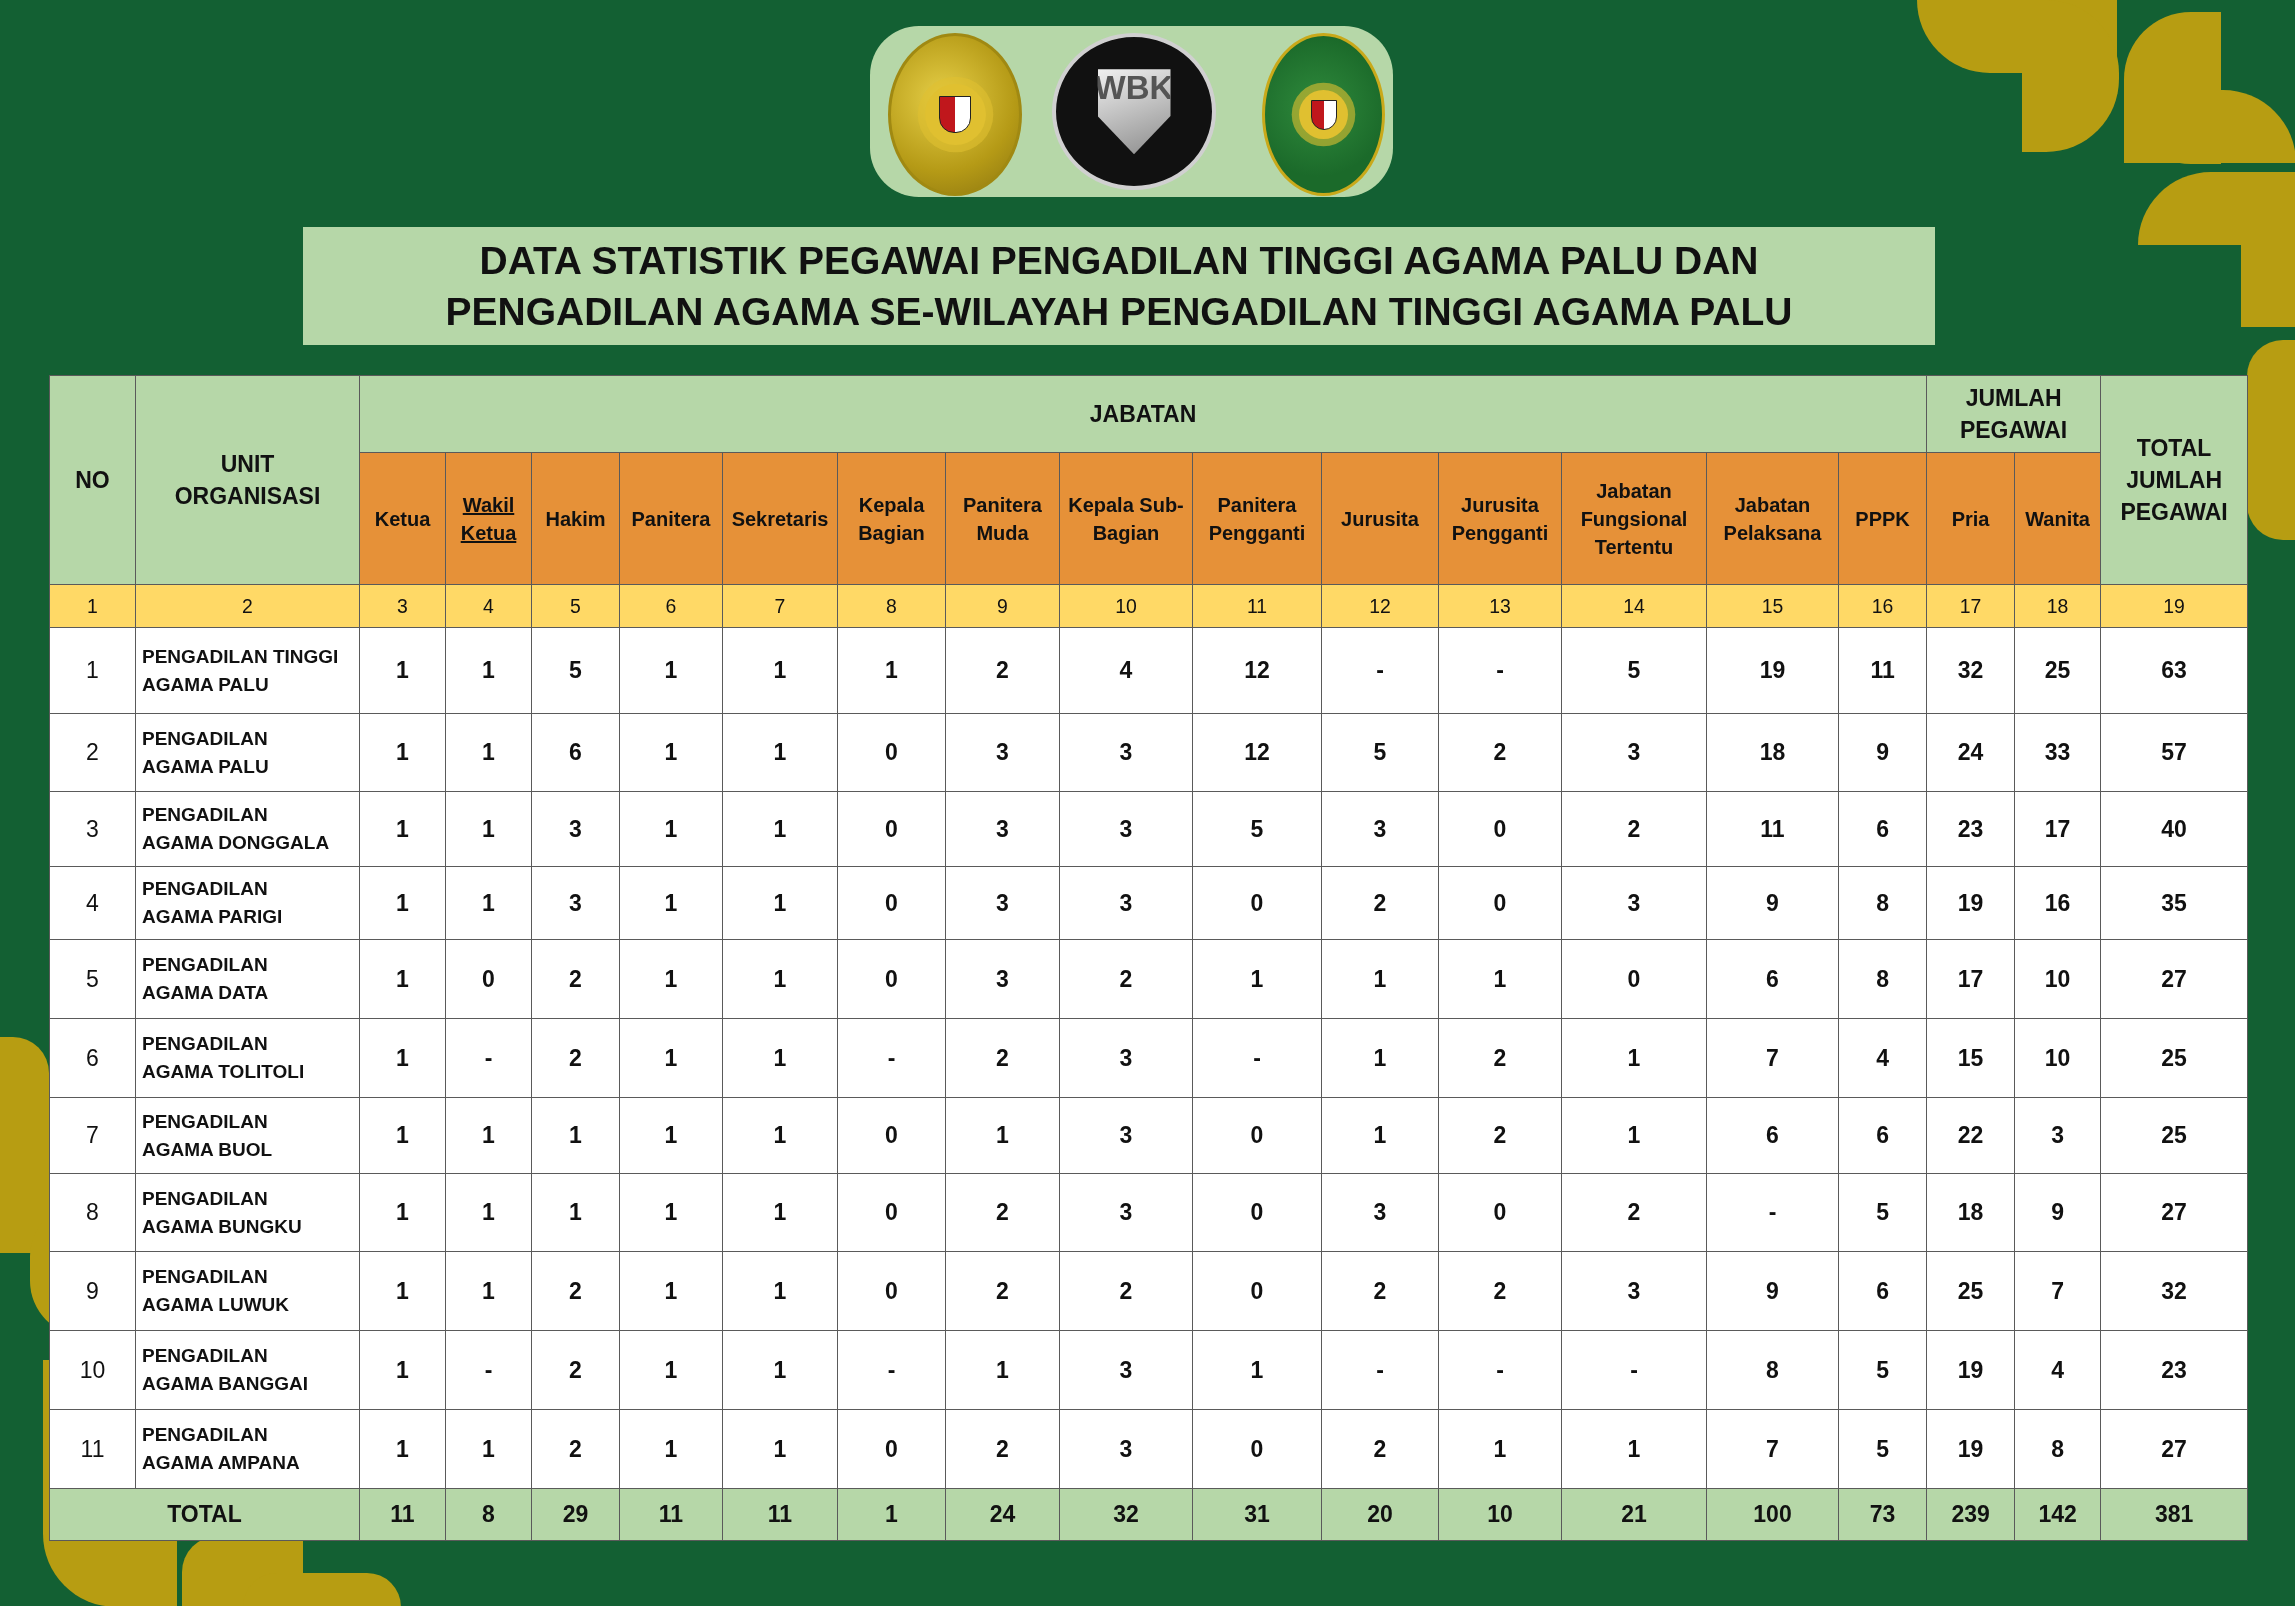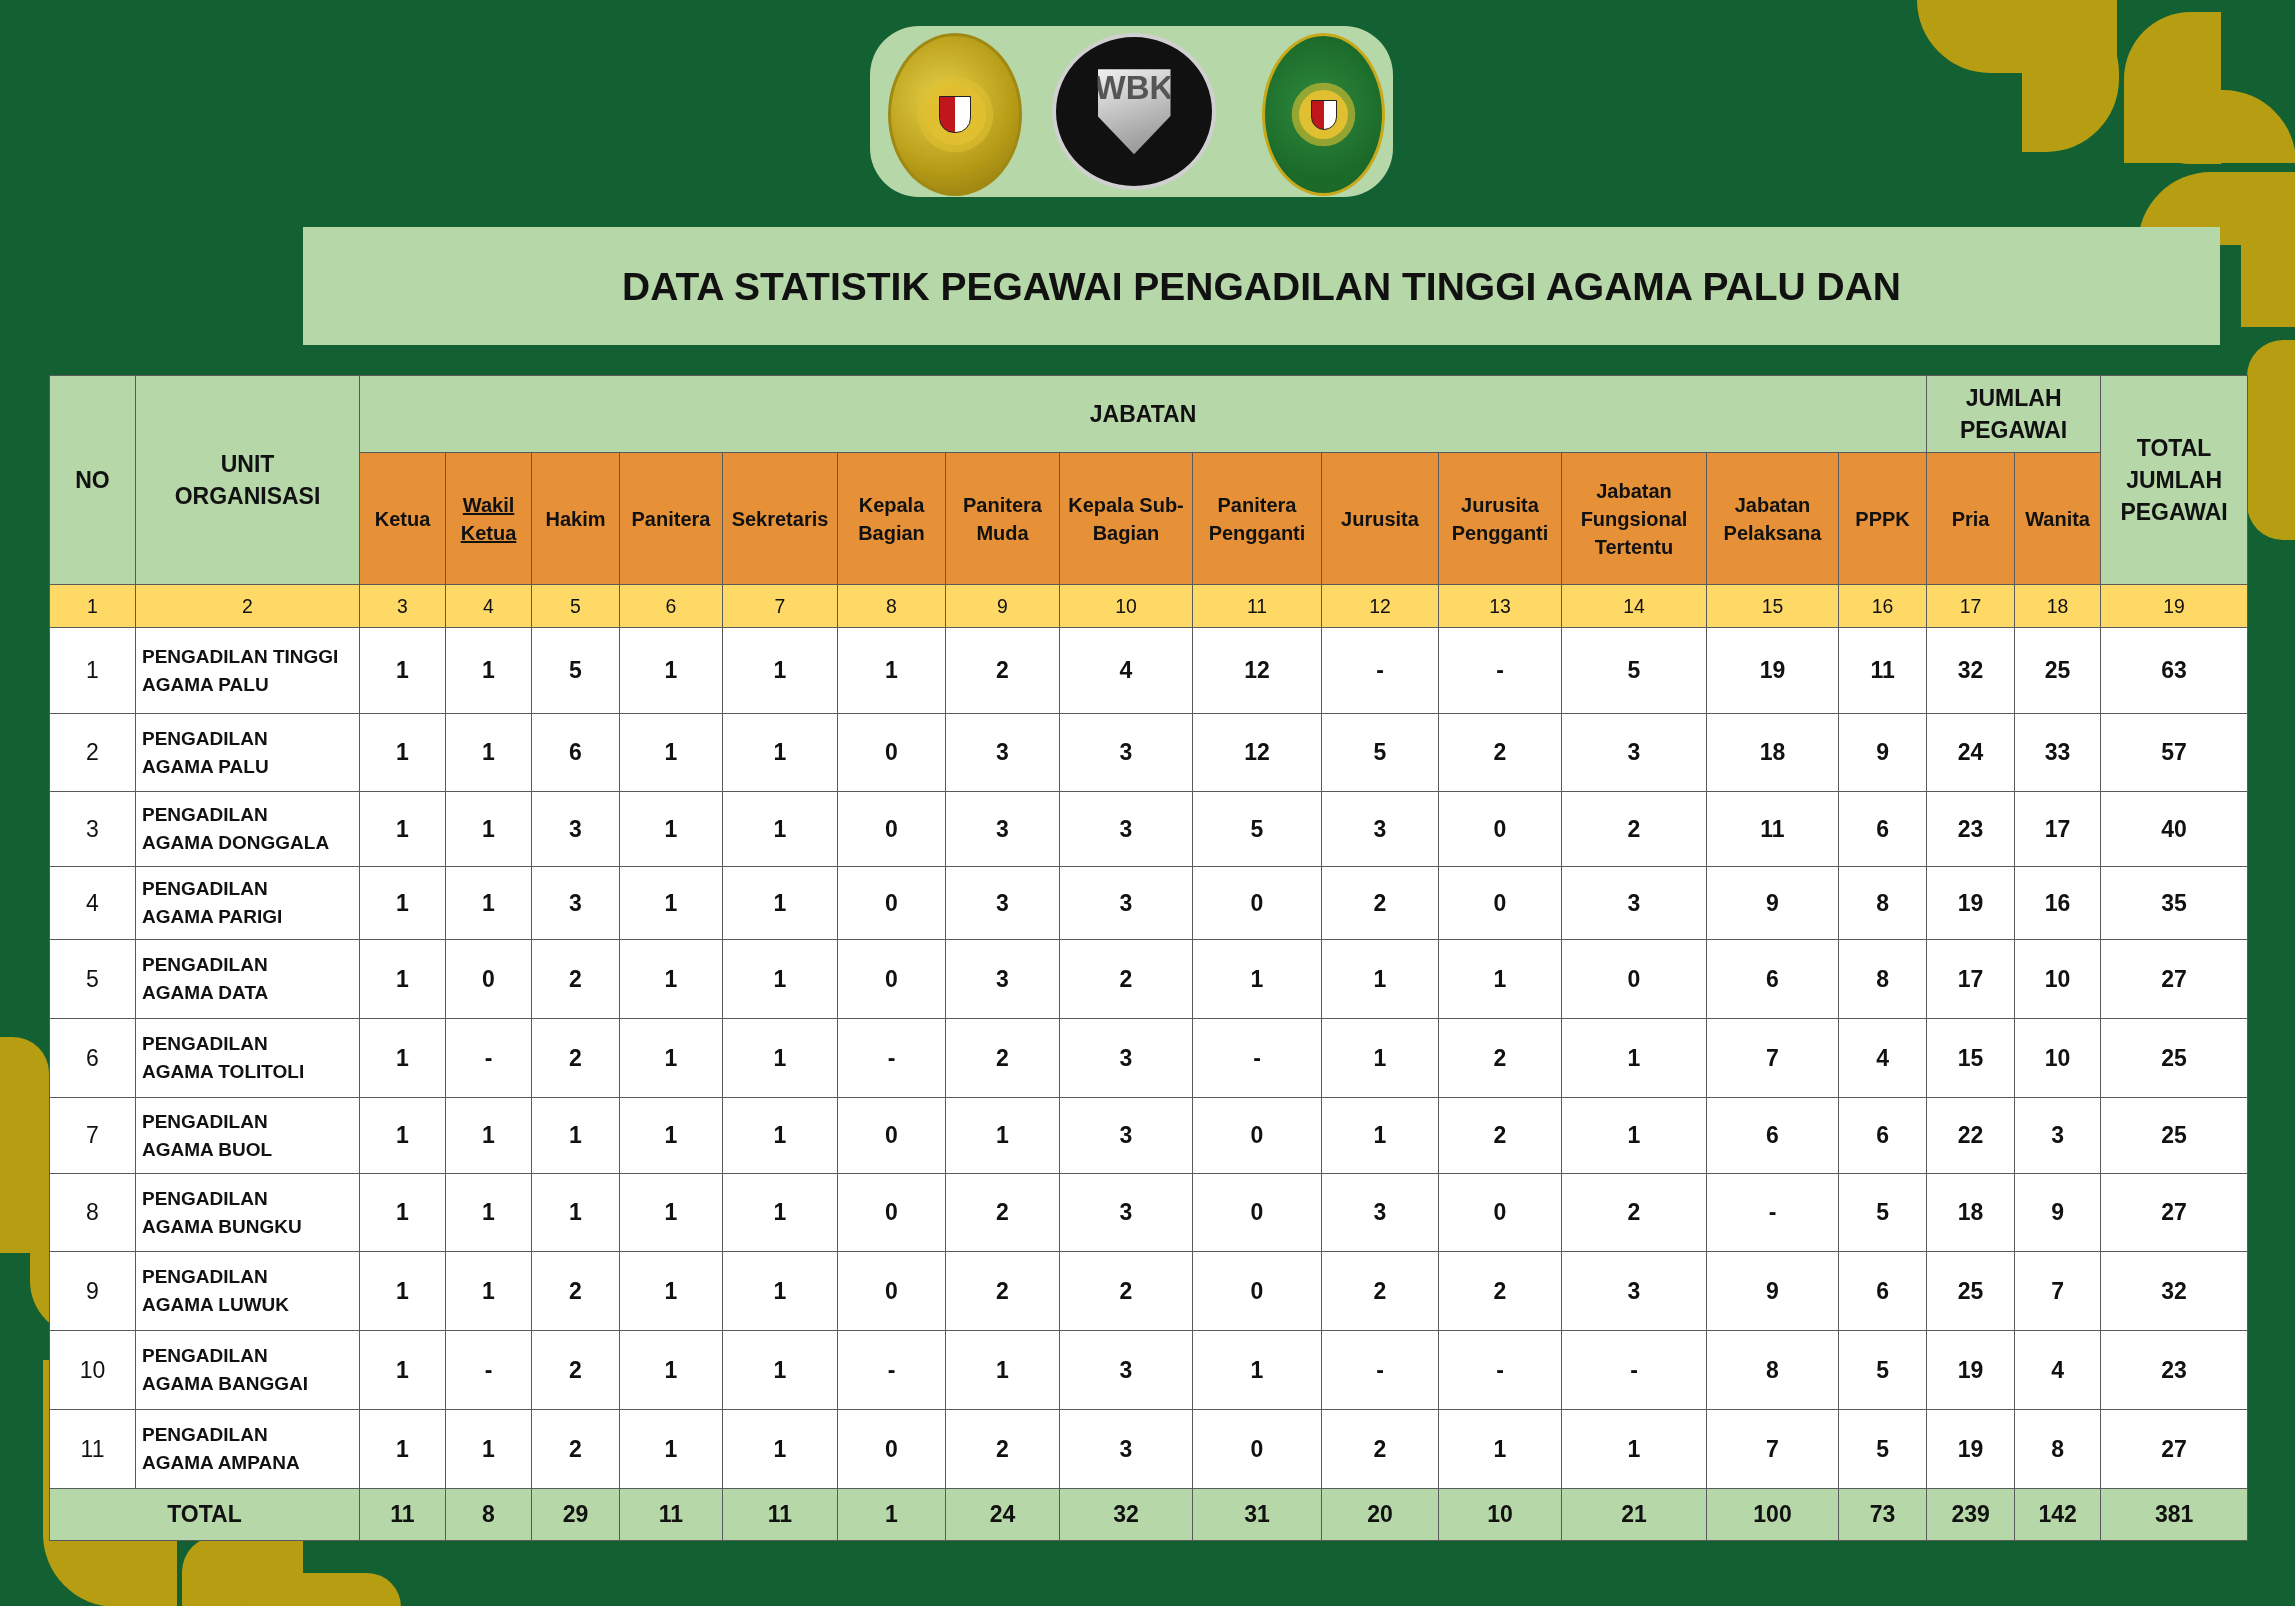--- a/index.html
+++ b/index.html
@@ -6,21 +6,21 @@
   body { width:2295px; height:1607px; background:#136033; position:relative; overflow:hidden; font-family:"Liberation Sans", sans-serif; }
   .deco { position:absolute; background:#b79d12; }
   .logo-pill { position:absolute; left:870px; top:26px; width:523px; height:171px; background:#b6d7a8; border-radius:49px; }
   .logo { position:absolute; top:7.3px; width:152px; height:157px; border-radius:50%; display:flex; align-items:center; justify-content:center; text-align:center; }
   .logo-ma { left:18px; width:128px; background:radial-gradient(circle at 40% 40%, #e6cf48, #b59a16 60%, #8a7410); border:3.6px solid #a08912; }
   .logo-wbk { left:182px; width:164px; background:#111; border:4.9px solid #d0d0d0; box-sizing:border-box; }
   .logo-pta { left:392px; width:117px; background:radial-gradient(circle at 45% 45%, #2f8a3c, #1b6a2a 65%); border:3.6px solid #c9a91a; }
   .shield { width:73px; height:85px; background:linear-gradient(160deg,#f0f0f0,#8c8c8c); clip-path:polygon(0 0,100% 0,100% 55%,50% 100%,0 55%); display:flex; align-items:flex-start; justify-content:center; font-weight:bold; font-size:33px; color:#555; }
   .sun { width:61px; height:61px; border-radius:50%; background:#e0c030; box-shadow:0 0 0 7.3px rgba(224,192,48,0.6); display:flex; align-items:center; justify-content:center; }
   .emblem { width:30px; height:35px; background:linear-gradient(90deg,#c0171c 50%,#fff 50%); border:1.8px solid #222; border-radius:0 0 15px 15px; }
-  .title-banner { position:absolute; left:303px; top:227px; width:1917px; height:118px; background:#b6d7a8; display:flex; flex-direction:column; justify-content:center; align-items:center; }
+  .title-banner { position:absolute; left:303px; top:227px; width:1632px; height:118px; background:#b6d7a8; display:flex; flex-direction:column; justify-content:center; align-items:center; }
   .title-line { font-family:"Liberation Sans", sans-serif; font-weight:bold; font-size:39px; color:#111; line-height:51px; }
   table.stats { position:absolute; left:49px; top:375px; width:2199px; border-collapse:collapse; table-layout:fixed; }
   table.stats td, table.stats th { border:1.2px solid #5a5a5a; text-align:center; vertical-align:middle; padding:0; color:#111; }
   .h-green { background:#b6d7a8; font-weight:bold; font-size:23px; line-height:32px; }
   .h-orange { background:#e69138; font-weight:bold; font-size:20px; line-height:28px; }
   .idx { background:#ffd966; font-size:19.4px; }
   .data td { background:#fff; font-size:23px; font-weight:bold; }
   .data td.no { font-weight:normal; font-size:23px; }
   .data td.unit { text-align:left; padding-left:6px; font-size:19px; line-height:28px; }
   .total td { background:#b6d7a8; font-weight:bold; font-size:23px; }
@@ -54,20 +54,21 @@
   </div>
   <div class="logo logo-pta">
     <div class="sun" style="width:49px;height:49px;">
         <div class="emblem" style="width:24px;height:28px;"></div>
       </div>
   </div>
 </div>
 
 <div class="title-banner">
   <div class="title-line">DATA STATISTIK PEGAWAI PENGADILAN TINGGI AGAMA PALU DAN</div>
+  <div class="title-line">PENGADILAN AGAMA SE-WILAYAH PENGADILAN TINGGI AGAMA PALU</div>
 </div>
 
 <table class="stats">
   <colgroup>
     <col style="width:86px">
       <col style="width:224px">
     <col style="width:86px">
       <col style="width:86px">
       <col style="width:88px">
       <col style="width:103px">

